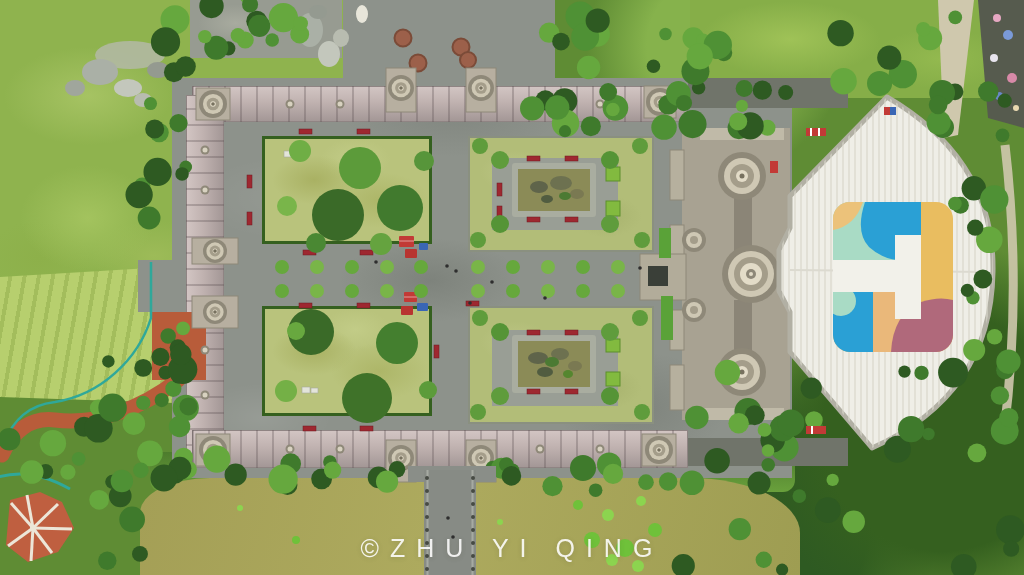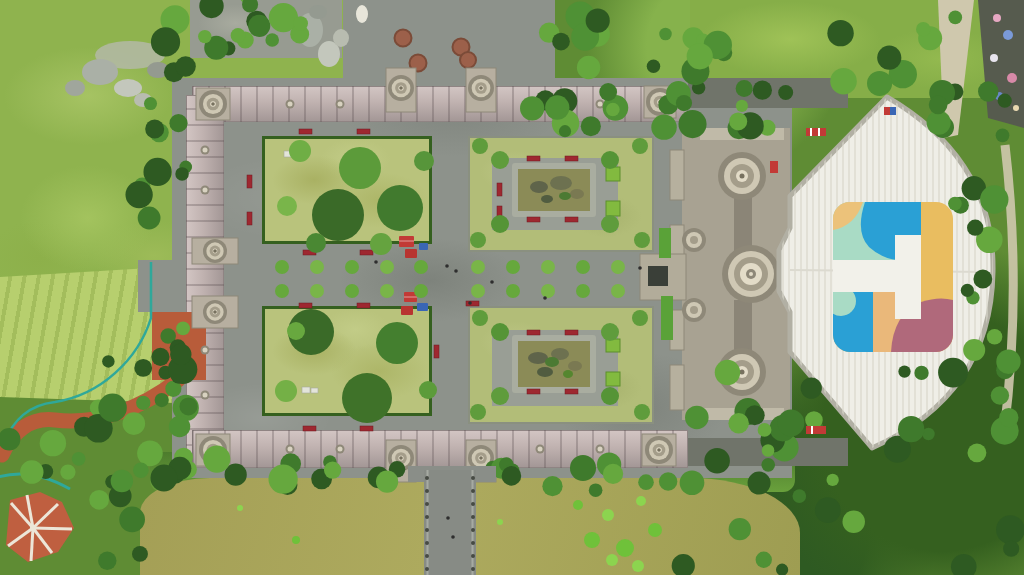--- a/index.html
+++ b/index.html
@@ -726,13 +726,14 @@
         <circle cx="492" cy="282" r="1.8" fill="#2e2e2e"></circle>
         <circle cx="376" cy="262" r="1.8" fill="#2e2e2e"></circle>
         <circle cx="470" cy="303" r="1.8" fill="#2e2e2e"></circle>
         <circle cx="640" cy="268" r="1.8" fill="#2e2e2e"></circle>
         <circle cx="545" cy="298" r="1.8" fill="#2e2e2e"></circle>
         <circle cx="448" cy="518" r="1.8" fill="#2e2e2e"></circle>
         <circle cx="453" cy="537" r="1.8" fill="#2e2e2e"></circle>
       </g>
   </svg>
 
+  <div class="watermark">©ZHU YI QING</div>
 </div>
 
 </body></html>

